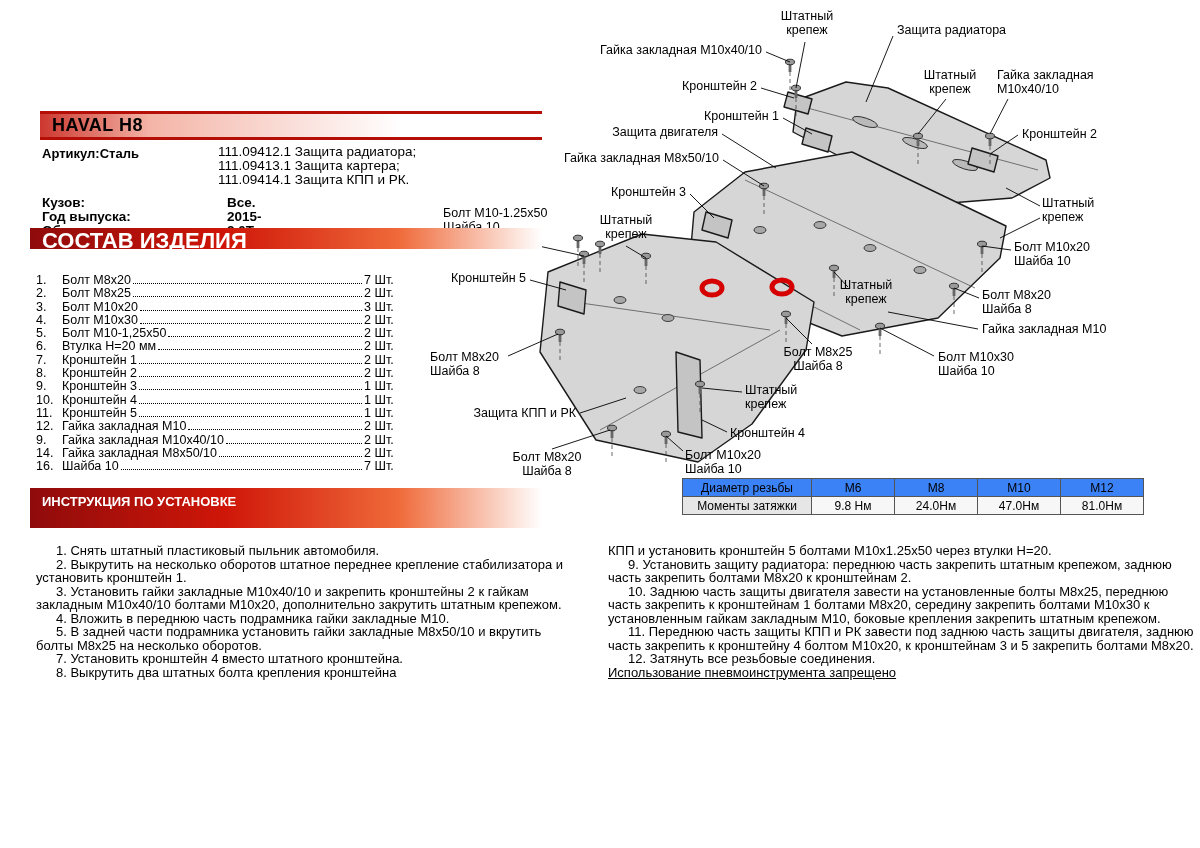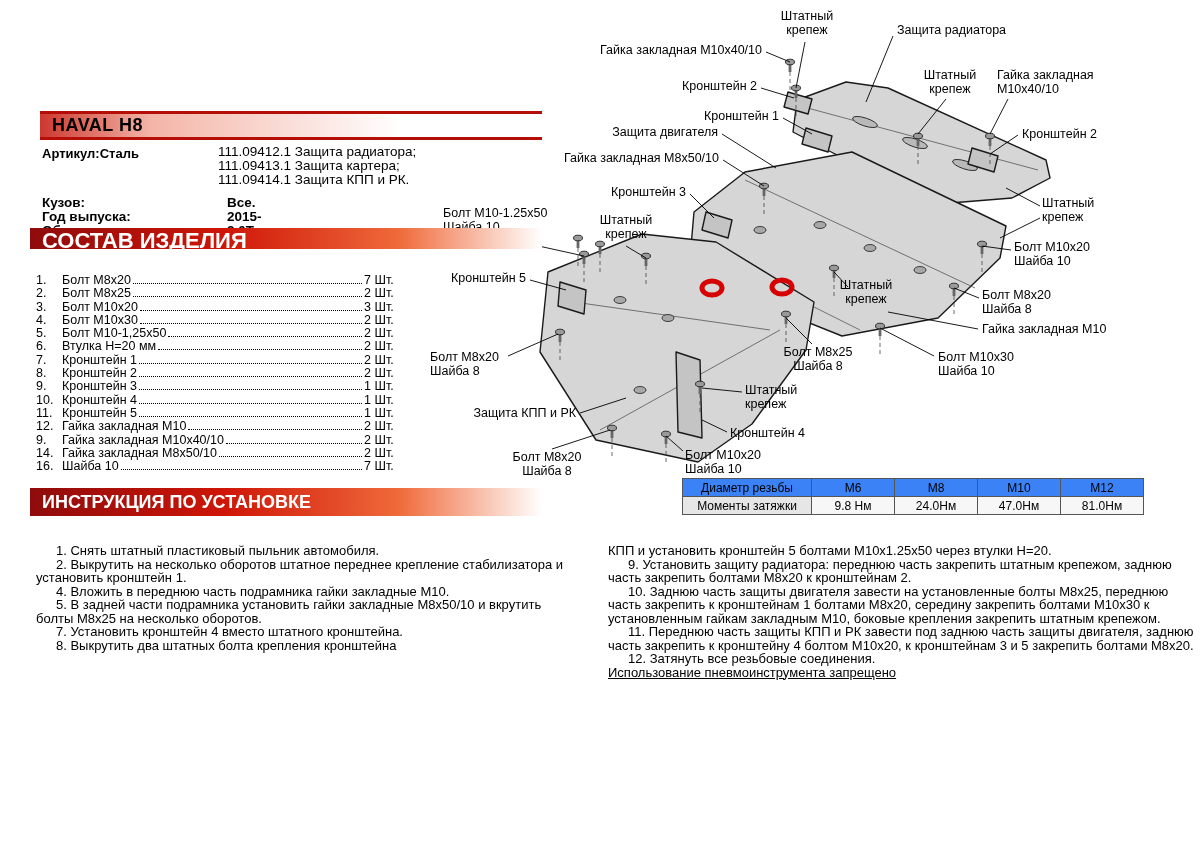--- a/index.html
+++ b/index.html
@@ -17,21 +17,21 @@
   .articles{position:absolute;left:218px;top:145px;font-size:13.5px;font-weight:normal;line-height:14.2px;}
   .specs{position:absolute;left:42px;top:196px;font-size:13.5px;font-weight:bold;line-height:14px;}
   .spec-row{display:flex;}
   .spec-label{width:185px;}
 
   
   .redbar{position:absolute;left:30px;width:500px;color:#fff;font-weight:bold;
     background:linear-gradient(90deg,#8f0b0b 0%,#cf1608 38%,#ef6a3a 72%,#ffffff 100%);
     padding-left:12px;}
   #bar-parts{top:228px;height:21px;line-height:25px;font-size:22px;}
-  #bar-instr{top:488px;height:28px;line-height:28px;font-size:18px;}
+  #bar-instr{top:488px;height:40px;line-height:28px;font-size:13px;}
 
   
   .parts{position:absolute;left:36px;top:274px;width:374px;font-size:12.5px;line-height:13.3px;}
   .part-row{display:flex;align-items:baseline;}
   .part-num{width:26px;flex:none;}
   .part-name{flex:none;white-space:nowrap;}
   .dots{flex:1;border-bottom:1.6px dotted #000;margin:0 2px 2px 2px;min-width:8px;}
   .part-qty{width:46px;flex:none;}
 
   
@@ -386,20 +386,21 @@
           <td>47.0Нм</td>
           <td>81.0Нм</td>
         </tr>
   </tbody>
     </table>
 
   <div class="redbar" id="bar-instr">ИНСТРУКЦИЯ ПО УСТАНОВКЕ</div>
   <div class="instr-col" id="instr-left">
       <p class="ind">1. Снять штатный пластиковый пыльник автомобиля.</p>
       <p class="ind">2. Выкрутить на несколько оборотов штатное переднее крепление стабилизатора и установить кронштейн 1.</p>
+      <p class="ind">3. Установить гайки закладные М10х40/10 и закрепить кронштейны 2 к гайкам закладным М10х40/10 болтами М10х20, дополнительно закрутить штатным крепежом.</p>
       <p class="ind">4. Вложить в переднюю часть подрамника гайки закладные М10.</p>
       <p class="ind">5. В задней части подрамника установить гайки закладные М8х50/10 и вкрутить болты М8х25 на несколько оборотов.</p>
       <p class="ind">7. Установить кронштейн 4 вместо штатного кронштейна.</p>
       <p class="ind">8. Выкрутить два штатных болта крепления кронштейна</p>
     </div>
   <div class="instr-col" id="instr-right">
       <p>КПП и установить кронштейн 5 болтами М10х1.25х50 через втулки Н=20.</p>
       <p class="ind">9. Установить защиту радиатора: переднюю часть закрепить штатным крепежом, заднюю часть закрепить болтами М8х20 к кронштейнам 2.</p>
       <p class="ind">10. Заднюю часть защиты двигателя завести на установленные болты М8х25, переднюю часть закрепить к кронштейнам 1 болтами М8х20, середину закрепить болтами М10х30 к установленным гайкам закладным М10, боковые крепления закрепить штатным крепежом.</p>
       <p class="ind">11. Переднюю часть защиты КПП и РК завести под заднюю часть защиты двигателя, заднюю часть закрепить к кронштейну 4 болтом М10х20, к кронштейнам 3 и 5 закрепить болтами М8х20.</p>

